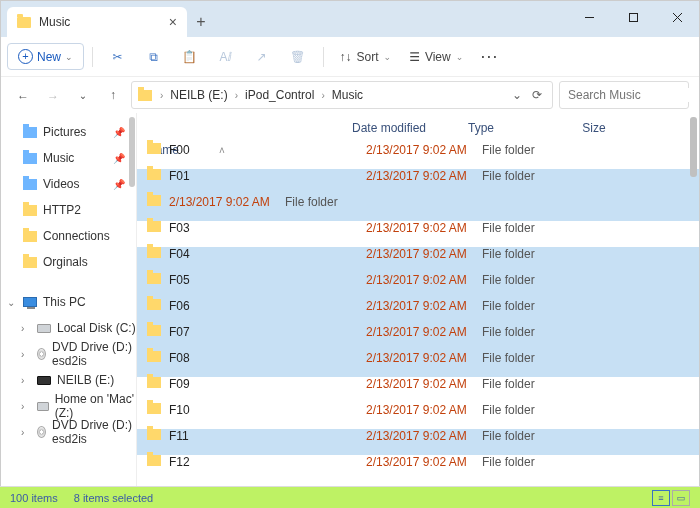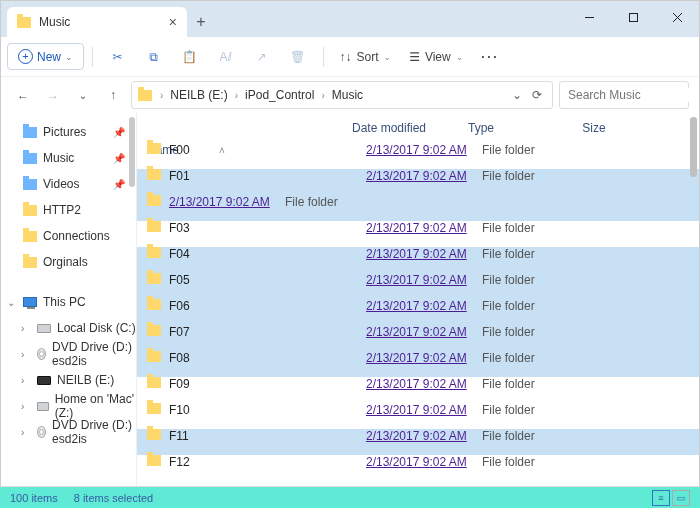--- a/index.html
+++ b/index.html
@@ -68,26 +68,26 @@
 .col-name { width: 205px; display: flex; align-items: center; gap: 40px; margin-top: 44px; }
 .col-sort { font-size: 10px; color: #888; }
 .col-date { width: 116px; }
 .col-type { width: 96px; }
 .col-size { width: 60px; text-align: center; }
 .rows { }
 .row { display: flex; height: 26px; align-items: flex-start; padding-left: 10px; cursor: pointer; }
 .row.sel { background: #c7e0f4; }
 .row .icon-folder { margin-right: 8px; }
 .r-name { width: 197px; color: #222; }
-.r-date { width: 116px; color: #4c1d95; text-decoration: underline; }
+.r-date { width: 116px; color: #c2410c; }
 .r-type { width: 96px; color: #555; }
 .content-scroll { position: absolute; right: 2px; top: 4px; width: 7px; height: 60px; background: #c0c0c0; border-radius: 3px; }
 
 
-.status { position: absolute; bottom: 0; left: 0; right: 0; height: 22px; border-top: 1px solid #ddd; background: #5eead4; display: flex; align-items: center; padding: 0 10px; font-size: 11px; color: #3b5ba6; gap: 16px; }
+.status { position: absolute; bottom: 0; left: 0; right: 0; height: 22px; border-top: 1px solid #ddd; background: #bef264; display: flex; align-items: center; padding: 0 10px; font-size: 11px; color: #3b5ba6; gap: 16px; }
 .status-spacer { flex: 1; }
 .view-toggle { display: flex; gap: 2px; }
 .vt { width: 18px; height: 16px; border: 1px solid #aaa; display: flex; align-items: center; justify-content: center; font-size: 9px; cursor: pointer; }
 .vt.active { border-color: #3a72c2; }
 </style>
 </head>
 <body>
 
 <div class="titlebar">
   <div class="tab">

